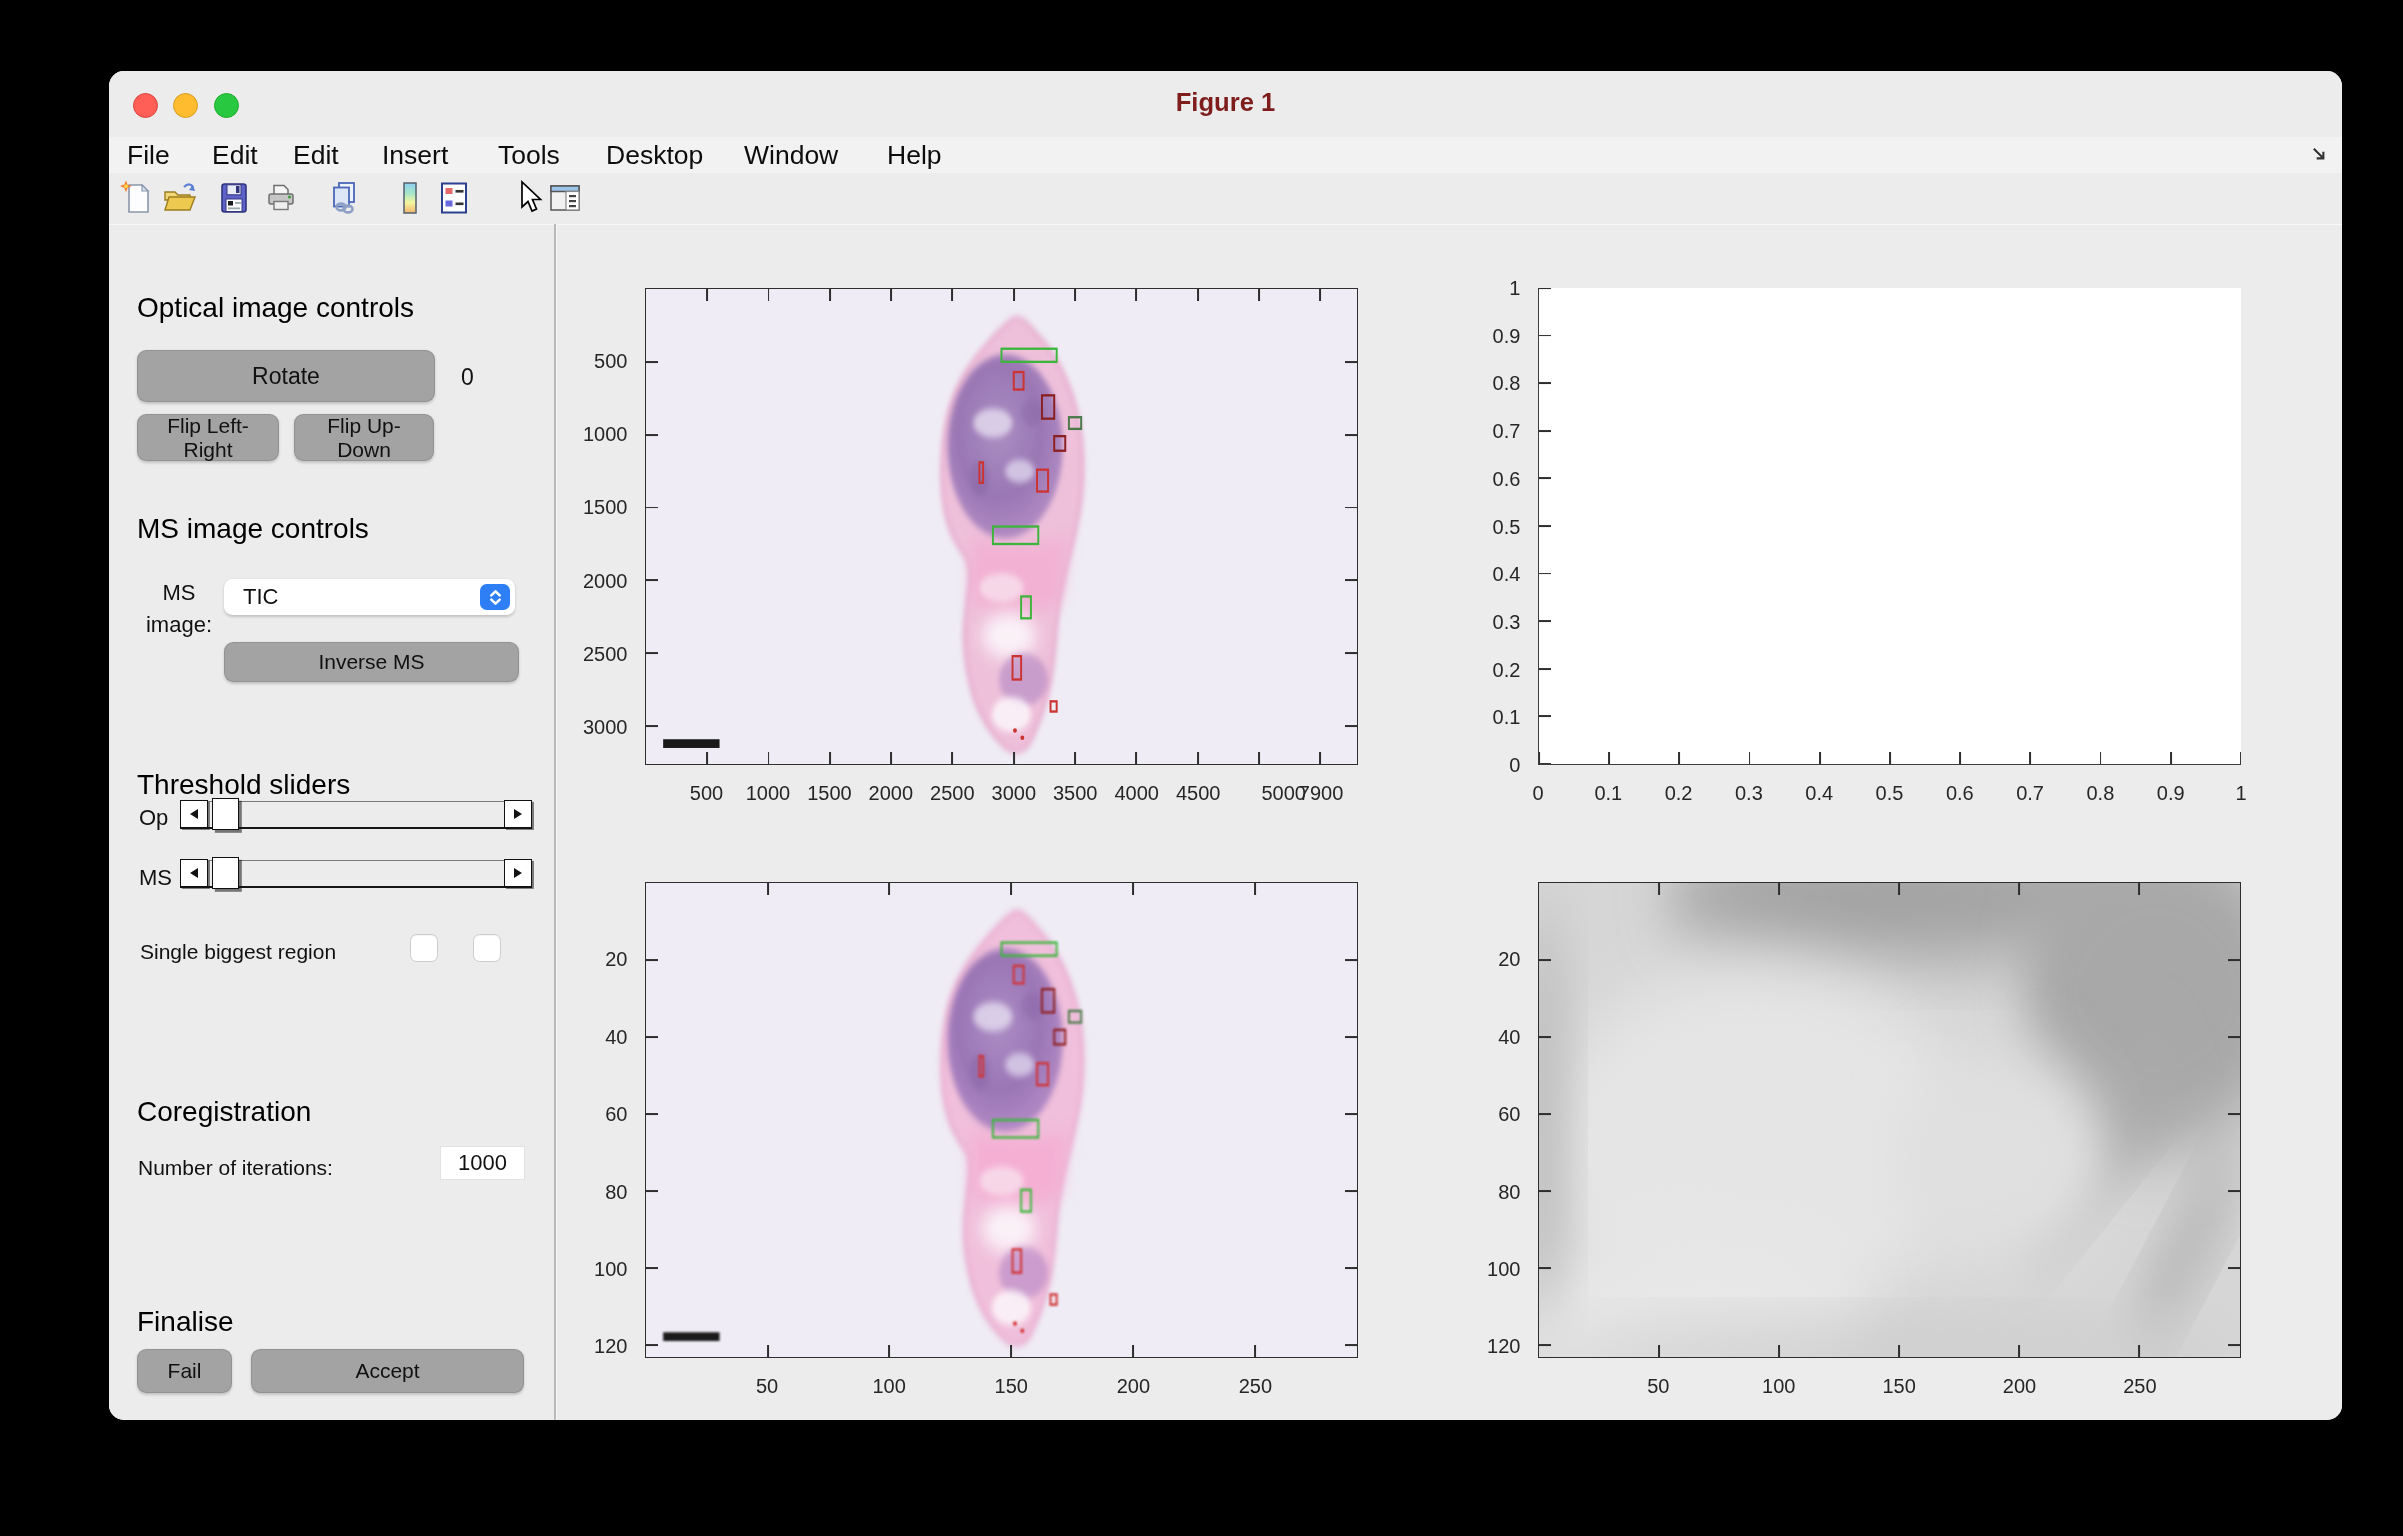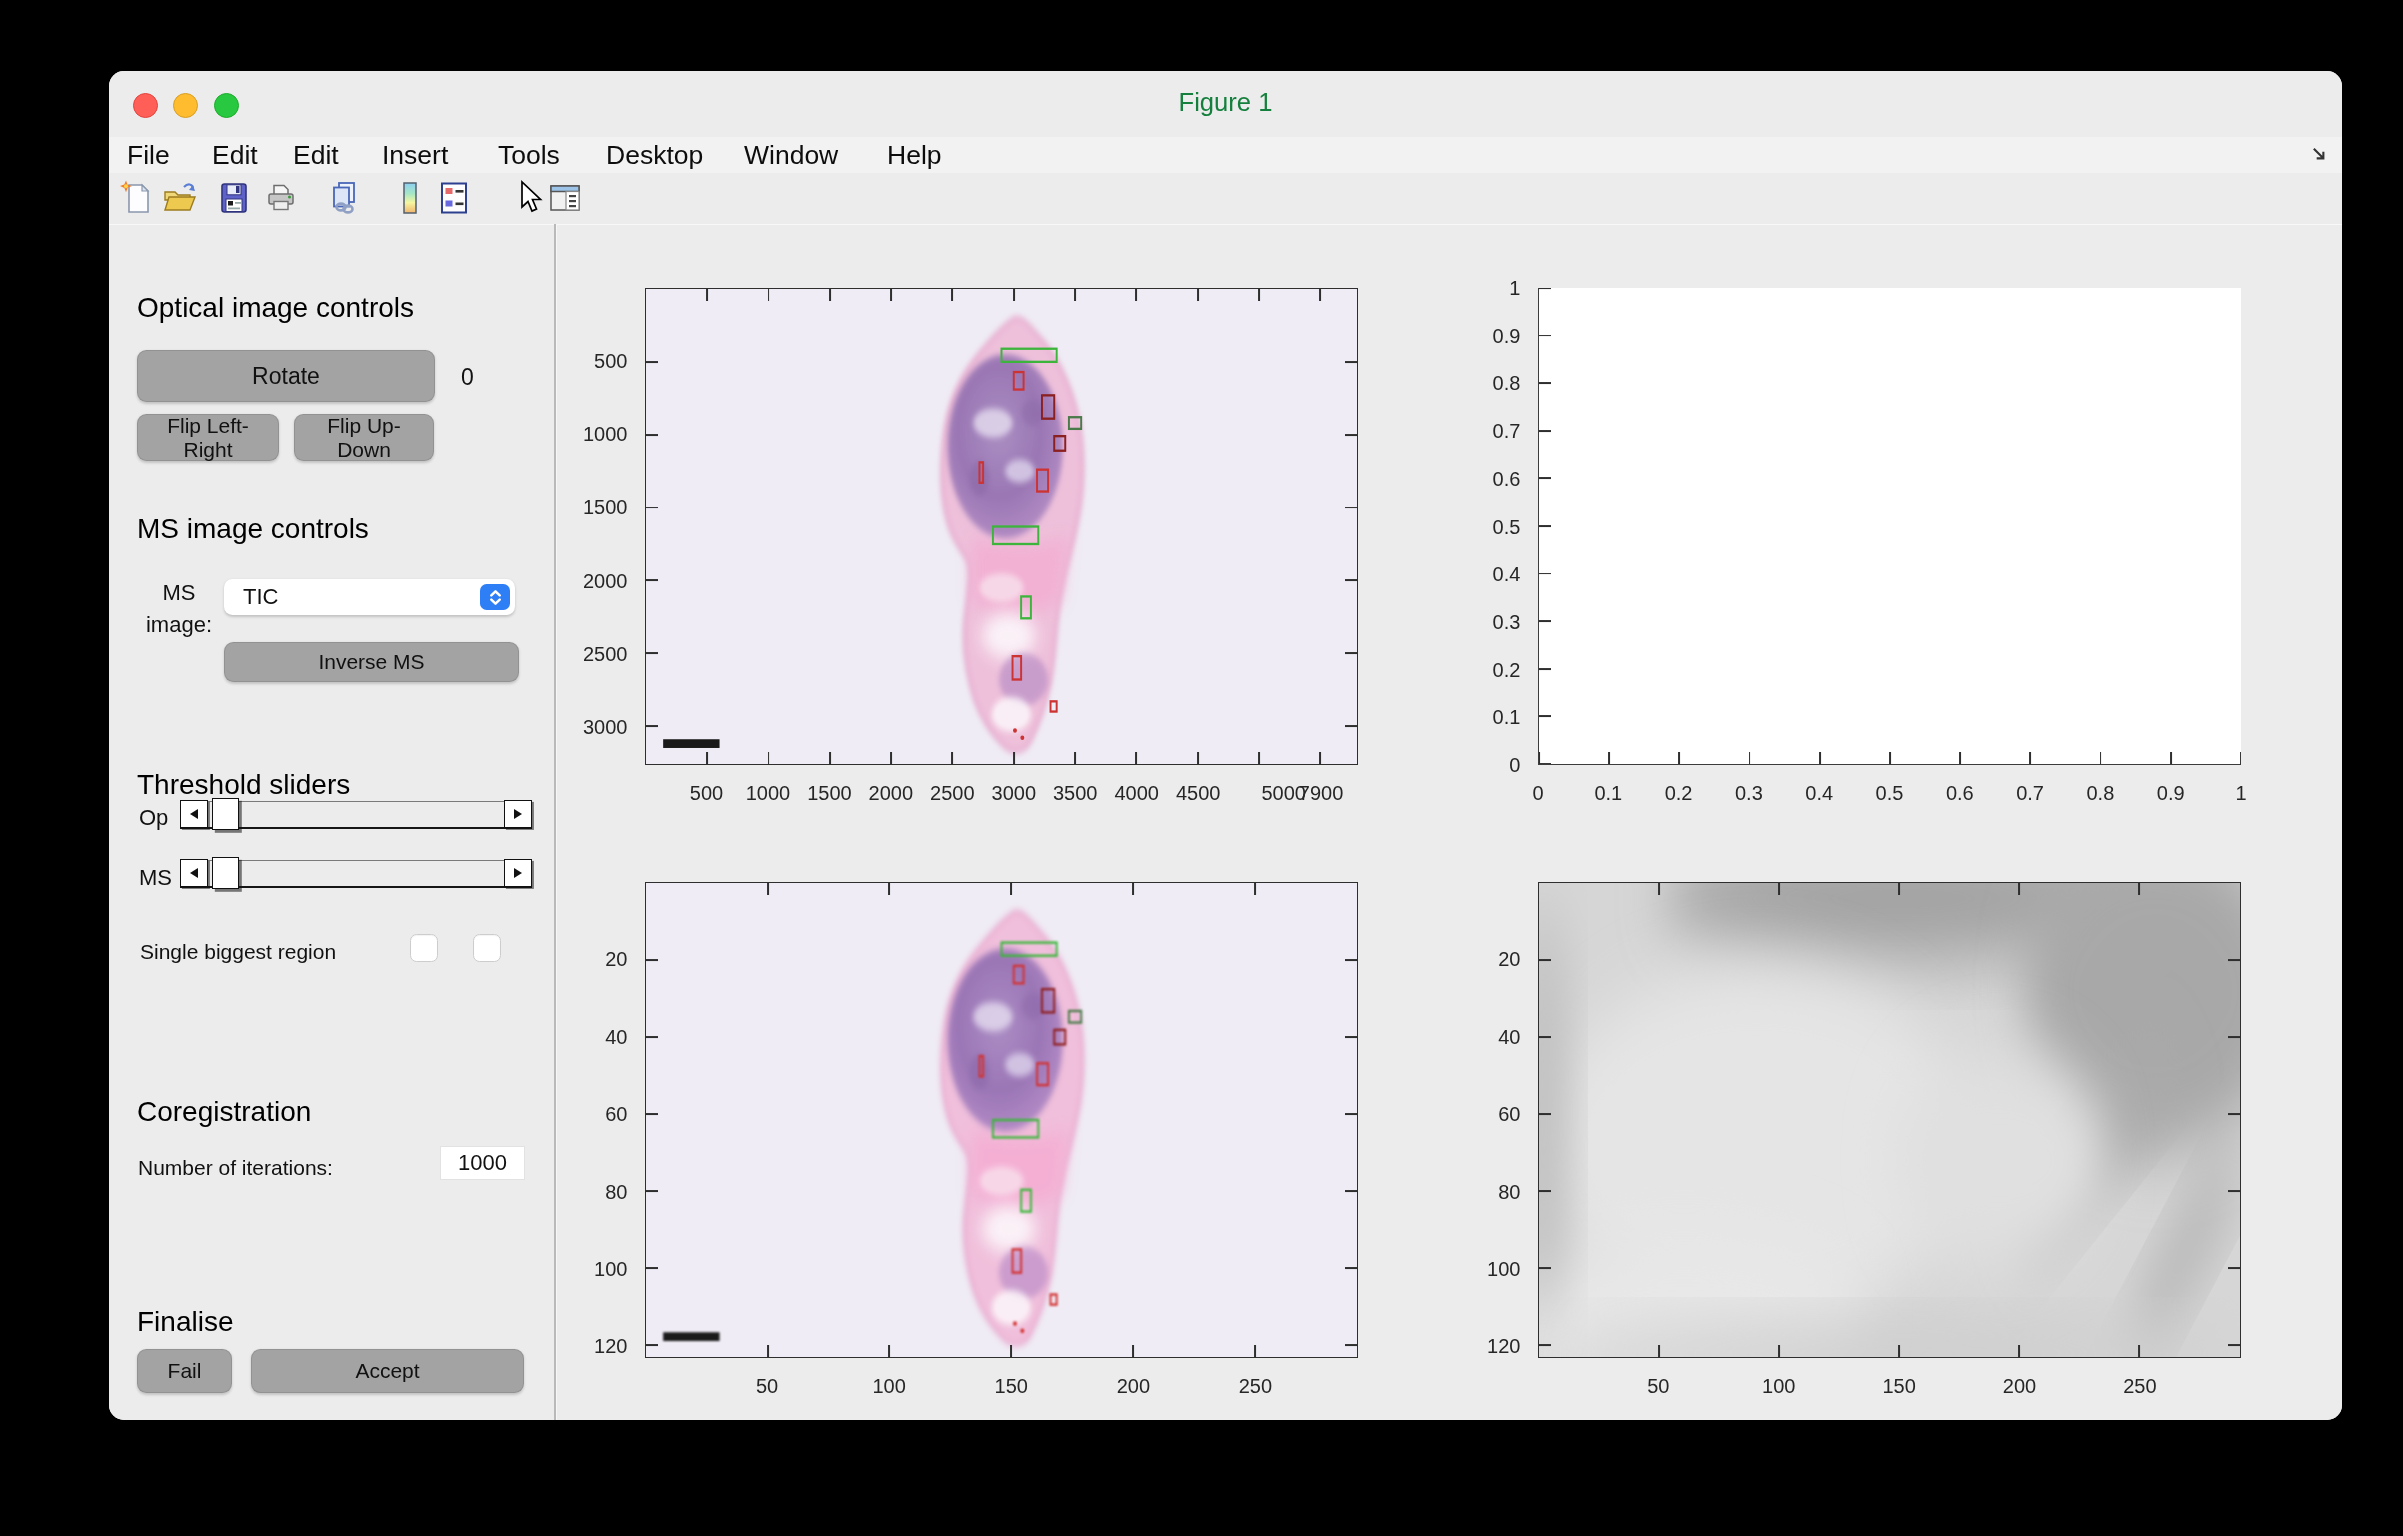--- a/index.html
+++ b/index.html
@@ -8,21 +8,21 @@
   .window{position:absolute;left:109px;top:71px;width:2233px;height:1349px;
           background:#ececec;border-radius:15px;overflow:hidden;
           box-shadow:0 28px 76px rgba(0,0,0,.7);}
   
   .titlebar{position:absolute;left:0;top:0;right:0;height:66px;background:#ececec;}
   .tl{position:absolute;top:22px;width:23px;height:23px;border-radius:50%;}
   .tl.red{left:24px;background:#ff5f57;border:0.9px solid #e0443e;}
   .tl.yellow{left:64px;background:#febc2e;border:0.9px solid #d89e24;}
   .tl.green{left:105px;background:#28c840;border:0.9px solid #1dad2b;}
   .wtitle{position:absolute;left:0;right:0;top:17px;text-align:center;font-size:25.6px;
-          font-weight:normal;color:#15803d;}
+          font-weight:bold;color:#7f1d1d;}
   
   .menubar{position:absolute;left:0;top:66px;right:0;height:36px;background:#f2f2f2;
            border-bottom:0.9px solid #cfcfcf;}
   .mitem{position:absolute;top:1.9px;font-size:26.5px;color:#0d0d0d;line-height:32px;}
   .dockicon{position:absolute;right:11.4px;top:7.6px;width:21px;height:21px;}
   
   .toolbar{position:absolute;left:0;top:102px;right:0;height:51px;background:#ececec;
            border-bottom:0.9px solid #aeaeae;}
   .ticon{position:absolute;top:5.7px;width:38px;height:38px;cursor:pointer;}
   

